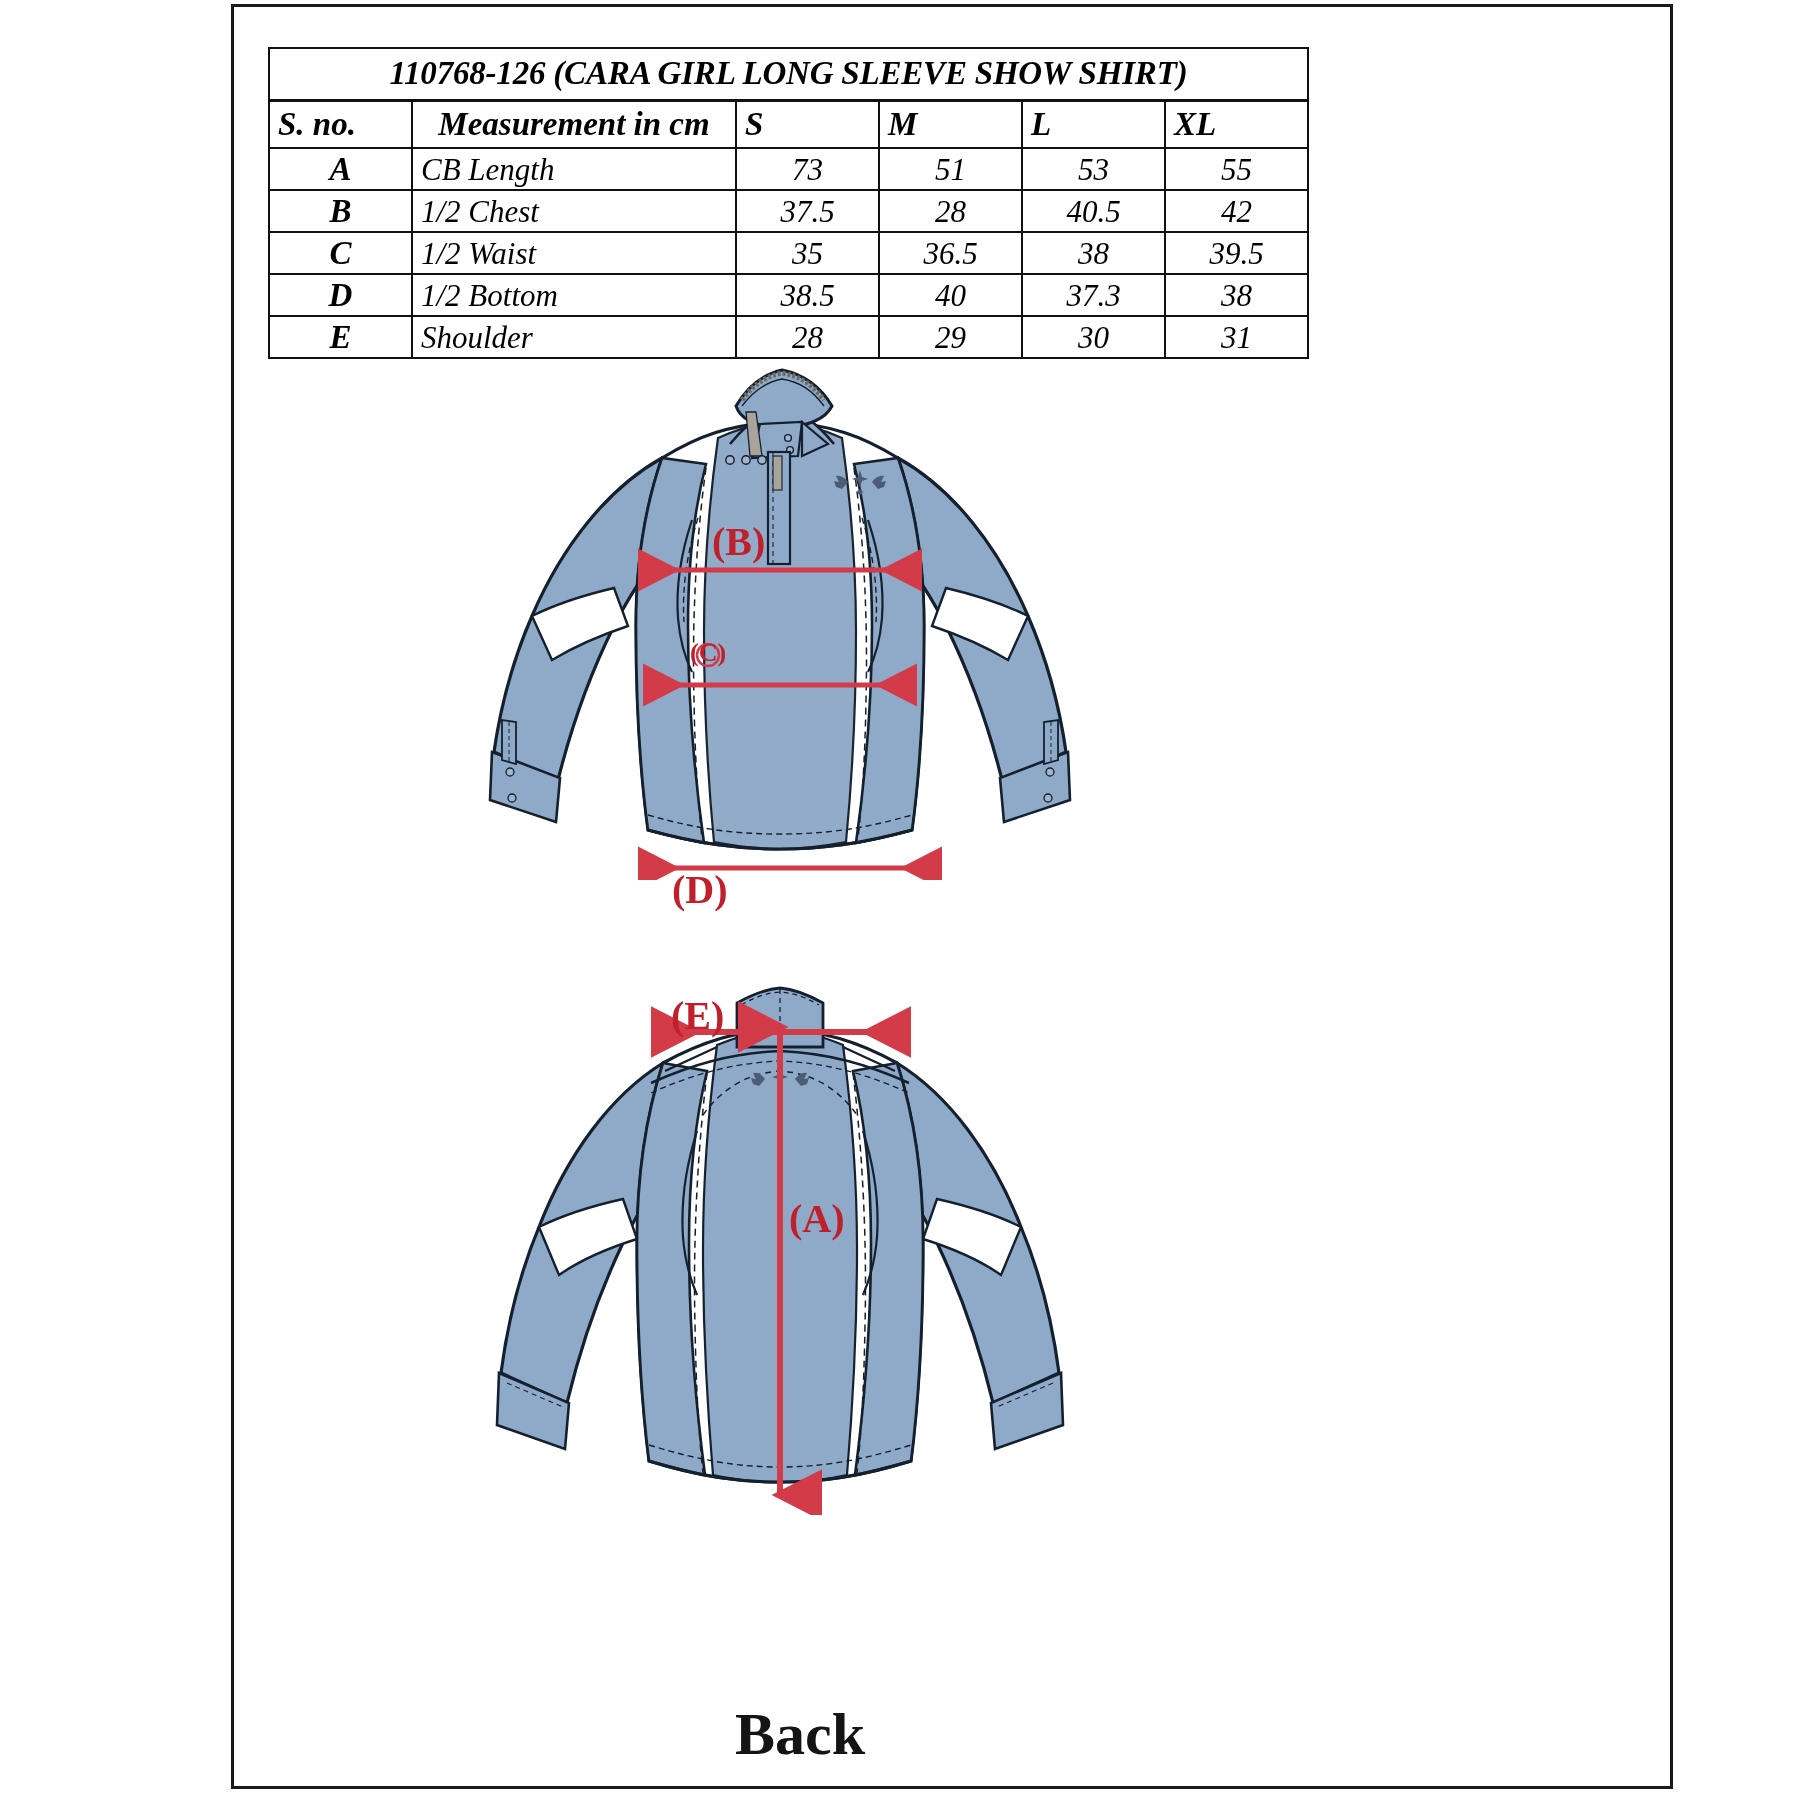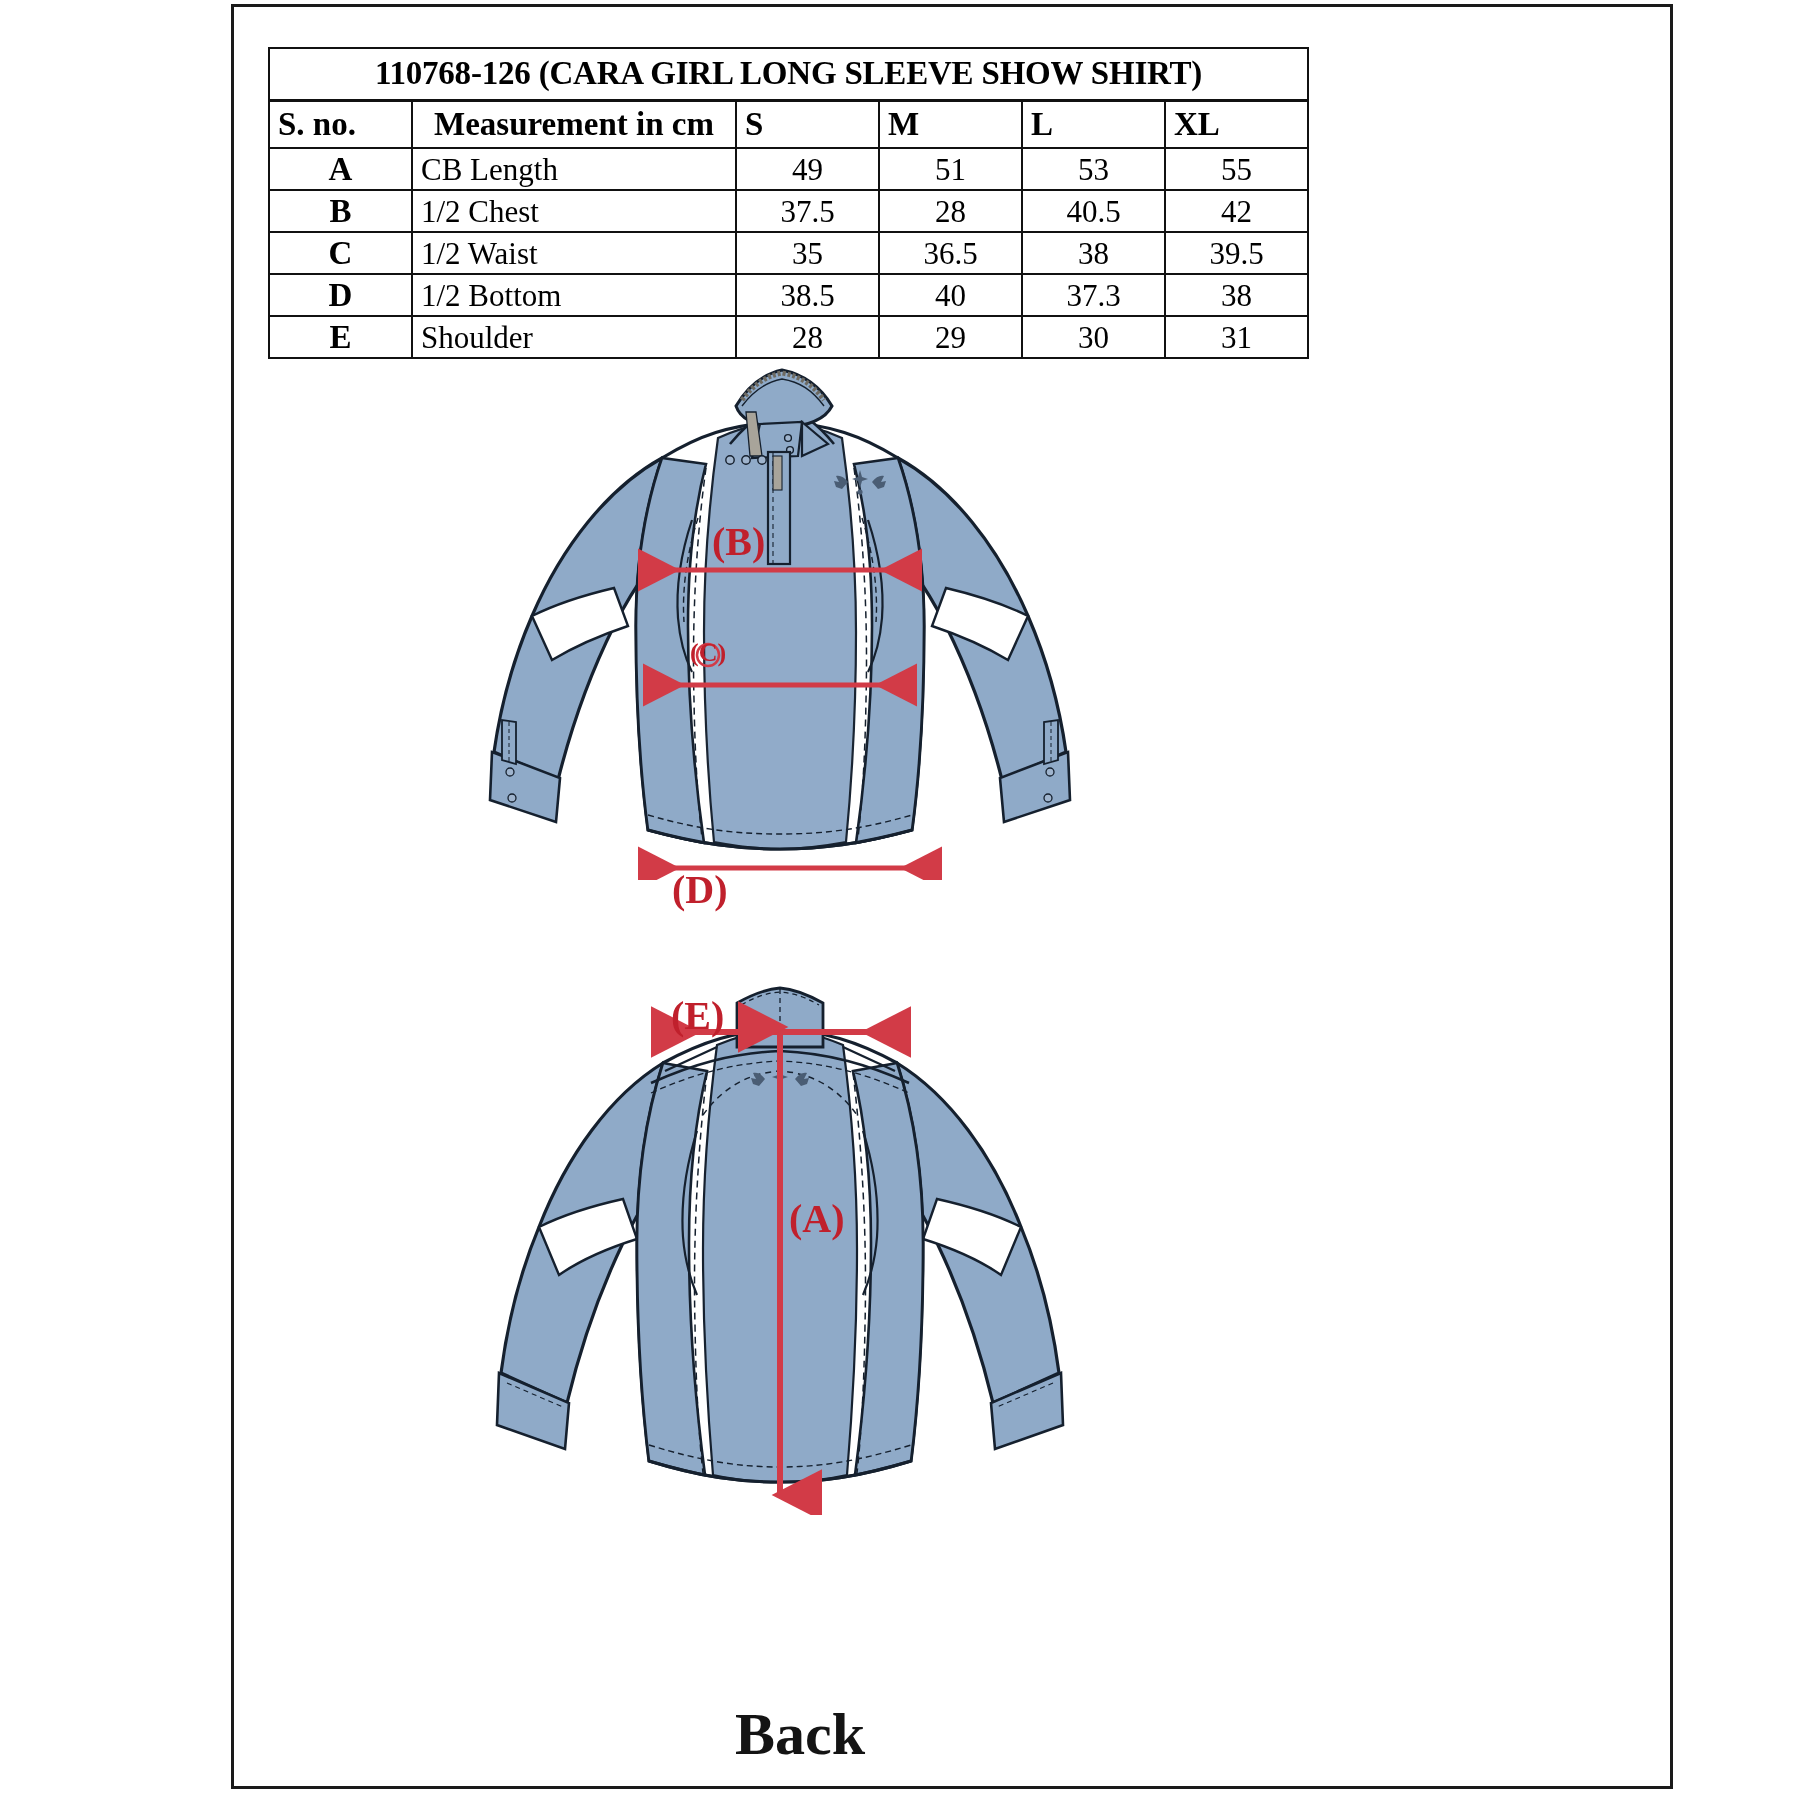--- a/index.html
+++ b/index.html
@@ -23,20 +23,21 @@
     width: 1442px; height: 1785px;
     border: 3px solid #1a1a1a;
     background: #ffffff;
   }
 
   
   #spec-table-wrap {
     position: absolute;
     left: 268px; top: 47px;
     width: 1162px;
+    font-style: italic;
   }
   table.spec {
     border-collapse: collapse;
     width: 1041px;
     table-layout: fixed;
     background: #fff;
   }
   table.spec td, table.spec th {
     border: 2px solid #111111;
     padding: 0 8px;
@@ -125,21 +126,21 @@
           <td class="c-val">S</td>
           <td class="c-val">M</td>
           <td class="c-val">L</td>
           <td class="c-val">XL</td>
         </tr>
       </thead>
       <tbody>
         <tr>
           <td class="c-sno">A</td>
           <td class="c-meas">CB Length</td>
-          <td class="c-val">49</td>
+          <td class="c-val">73</td>
           <td class="c-val">51</td>
           <td class="c-val">53</td>
           <td class="c-val">55</td>
         </tr>
         <tr>
           <td class="c-sno">B</td>
           <td class="c-meas">1/2 Chest</td>
           <td class="c-val">37.5</td>
           <td class="c-val">28</td>
           <td class="c-val">40.5</td>

